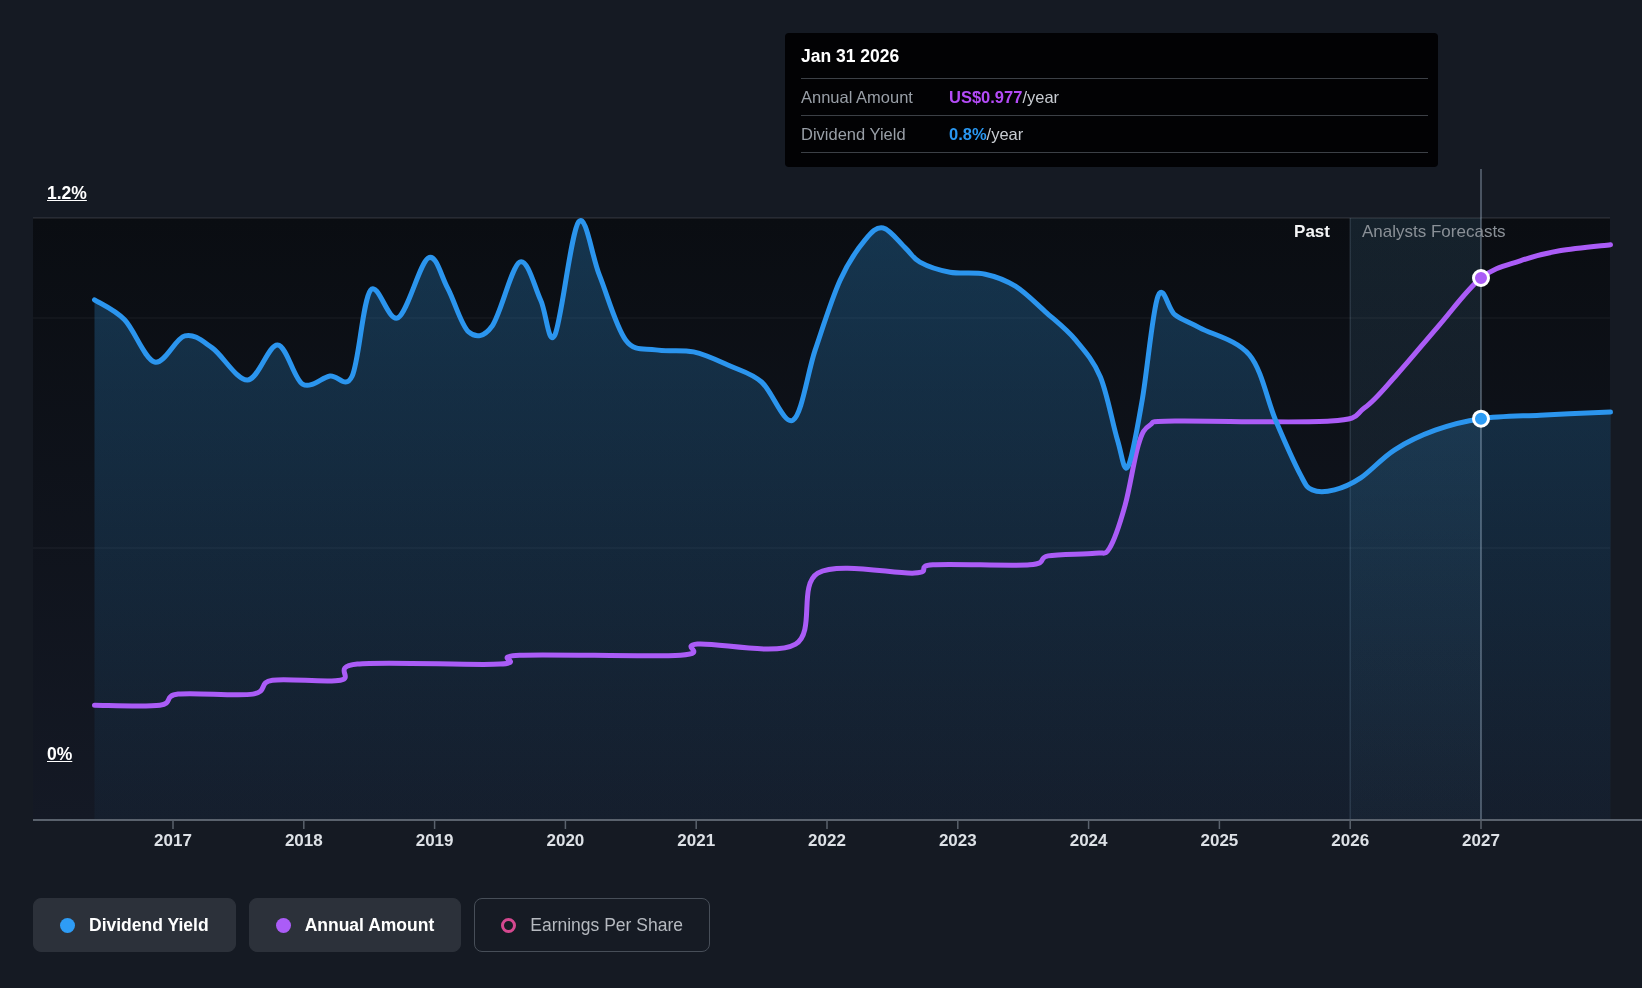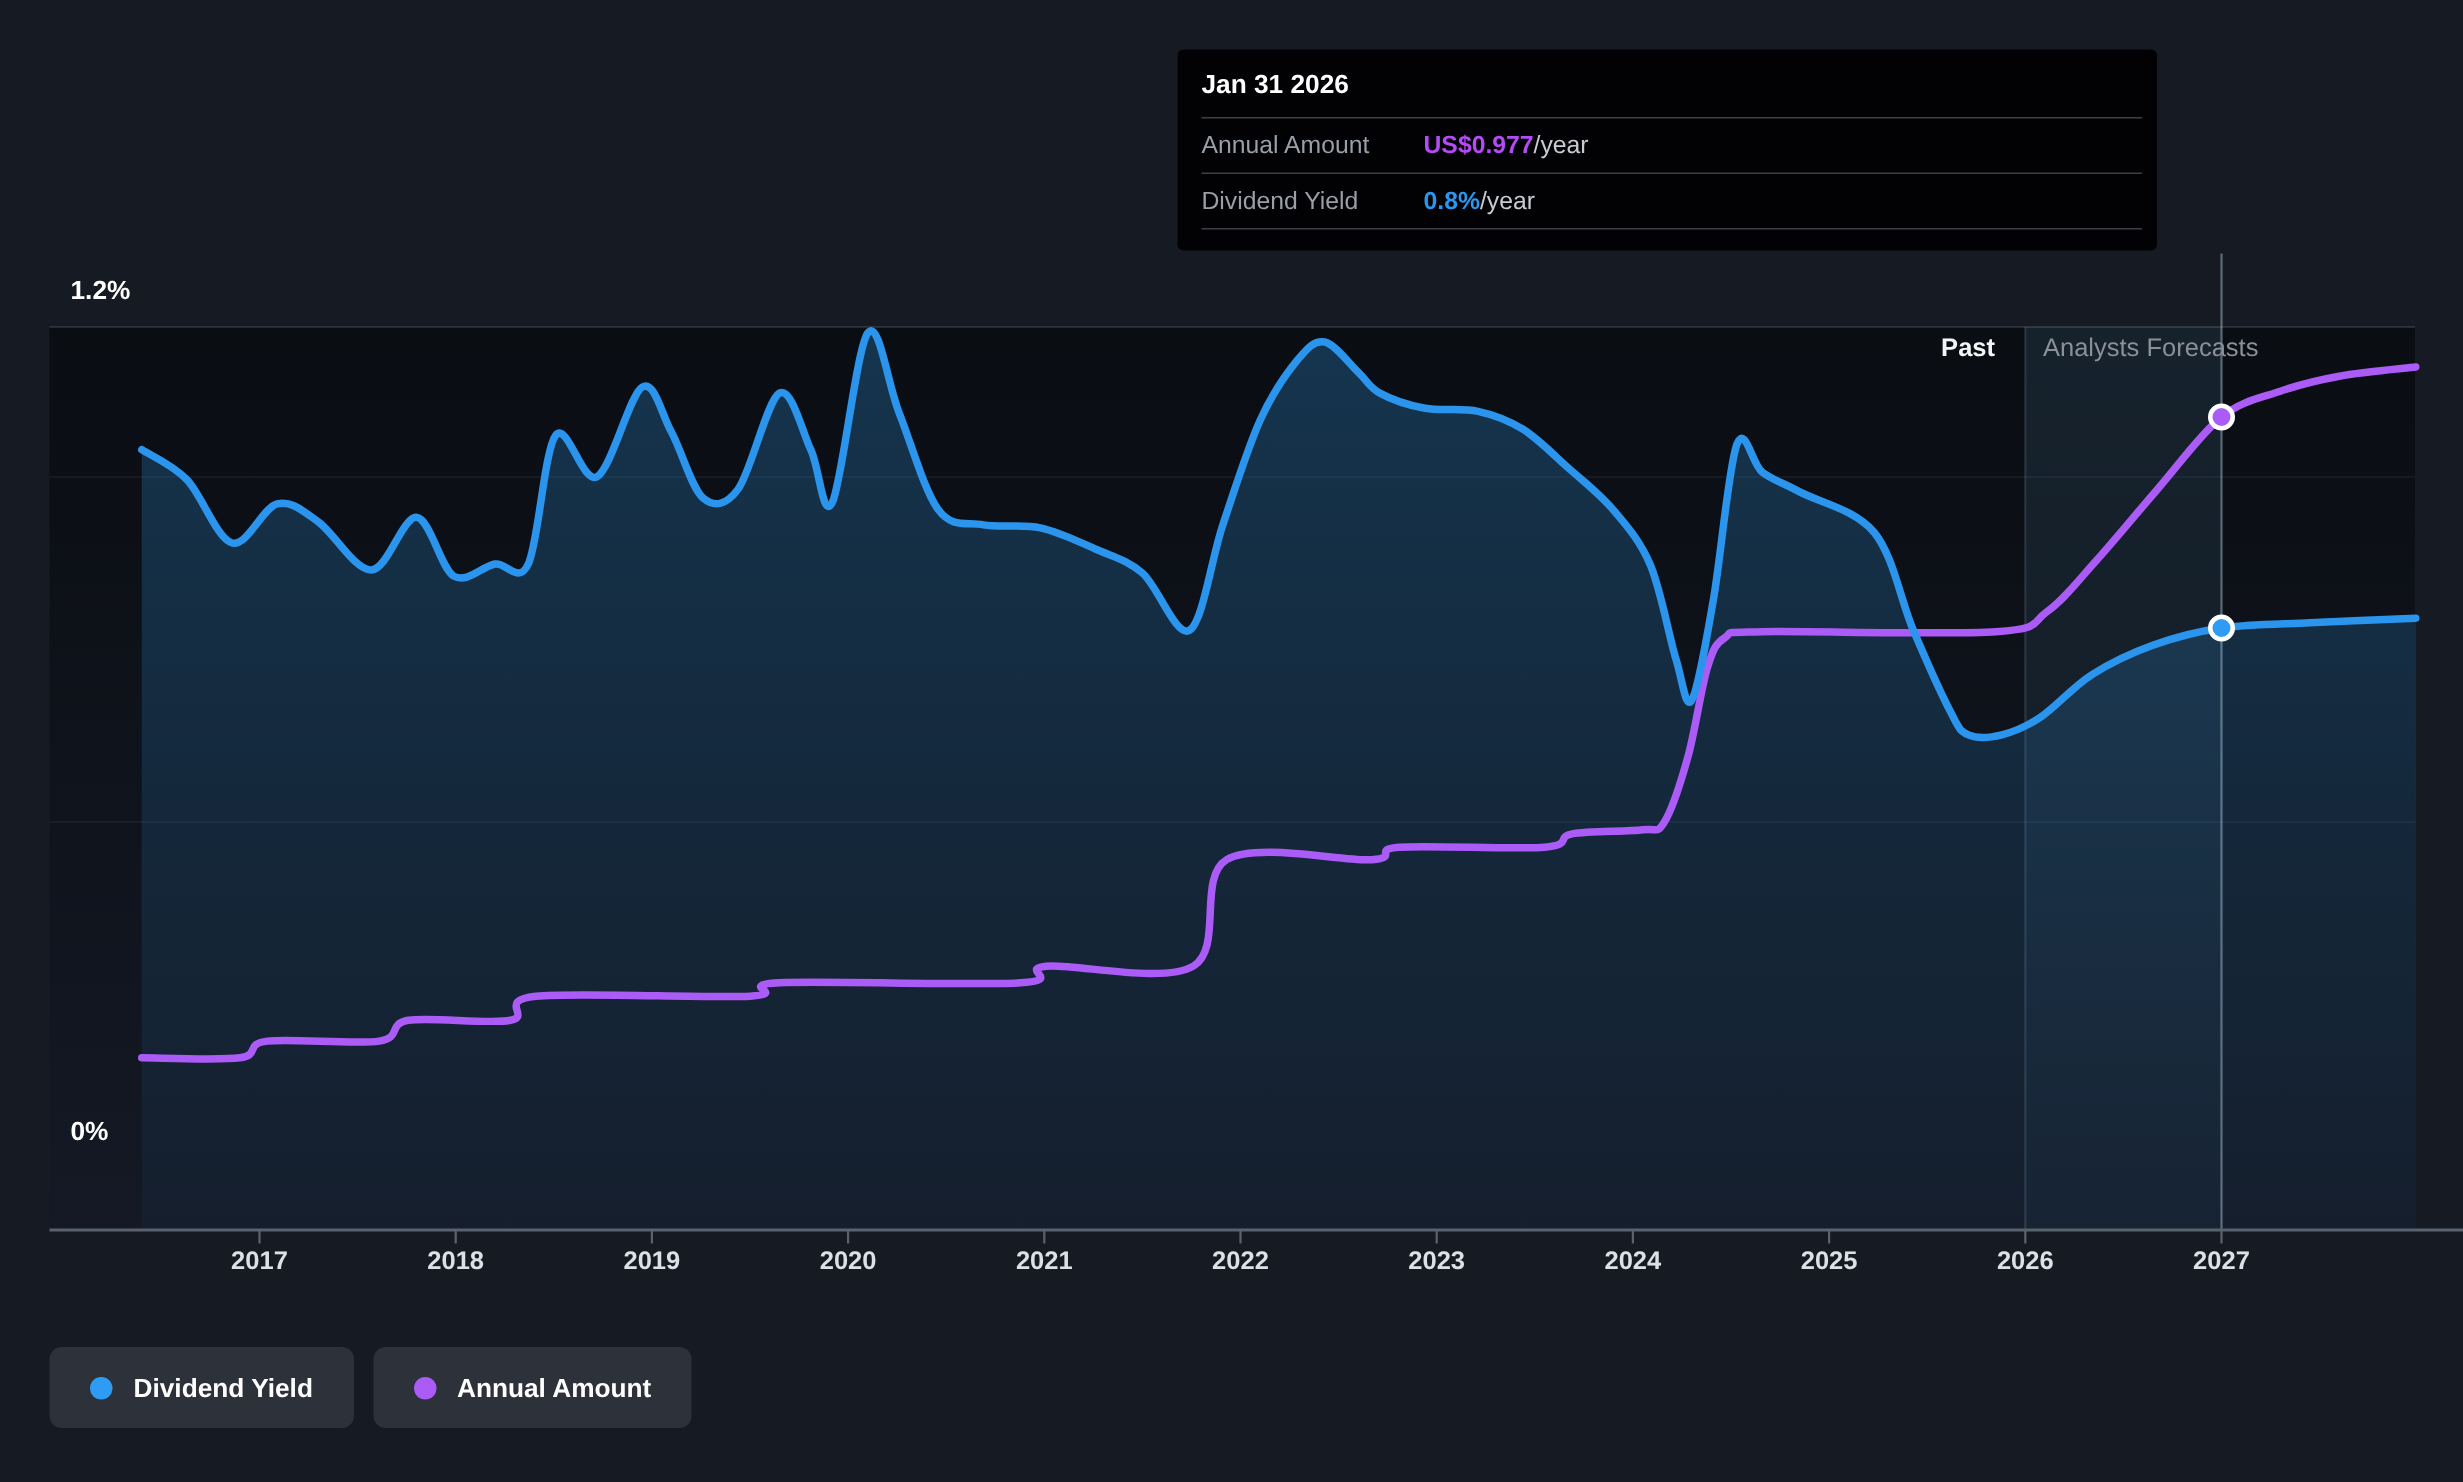--- a/index.html
+++ b/index.html
@@ -1,20 +1,20 @@
 <!DOCTYPE html>
 <html><head>
 <meta charset="utf-8">
 <style>
   html,body{margin:0;padding:0;background:#151a23;}
   body{width:1642px;height:988px;position:relative;overflow:hidden;
        font-family:"Liberation Sans",sans-serif;-webkit-font-smoothing:antialiased;}
   #chart-svg{position:absolute;left:0;top:0;}
 
-  .y-label{position:absolute;color:#ffffff;font-size:17.5px;font-weight:700;}
+  .y-label{position:absolute;color:#ffffff;font-size:17.5px;font-weight:700;text-decoration:underline;}
   .x-label{position:absolute;top:831px;width:90px;text-align:center;
            color:#dde1e6;font-size:17px;font-weight:600;}
 
   .past-label{position:absolute;left:1230px;top:222px;width:100px;text-align:right;
               color:#f4f5f6;font-size:17px;font-weight:700;}
   .forecast-label{position:absolute;left:1362px;top:222px;color:#8a9097;
                   font-size:17px;font-weight:500;}
 
   .tooltip{position:absolute;left:785px;top:33px;width:653px;background:#020204;
            border-radius:4px;z-index:5;}
@@ -122,13 +122,17 @@
 
 <div class="legend" id="legend">
     <button class="legend-btn filled">
       <span class="legend-dot" style="background: rgb(46, 156, 245);"></span>
       <span>Dividend Yield</span>
     </button>
     <button class="legend-btn filled">
       <span class="legend-dot" style="background: rgb(171, 92, 247);"></span>
       <span>Annual Amount</span>
     </button>
+    <button class="legend-btn ring">
+      <span class="legend-dot" style="border: 3px solid rgb(213, 72, 143);"></span>
+      <span>Earnings Per Share</span>
+    </button>
   </div>
 
 </body></html>

